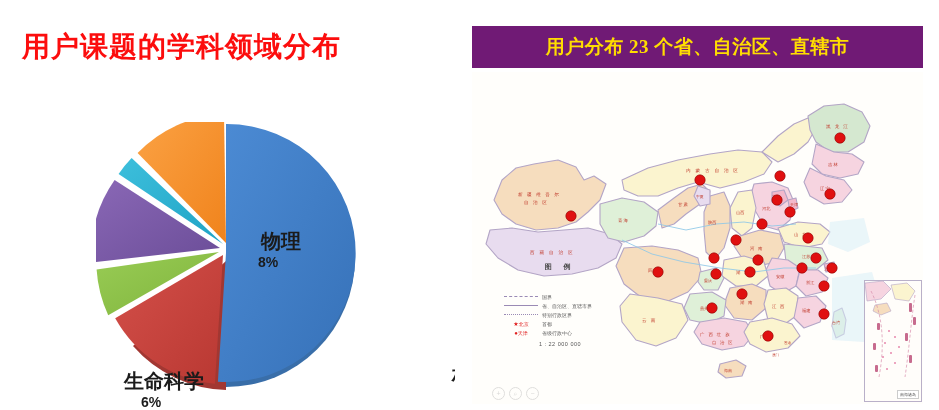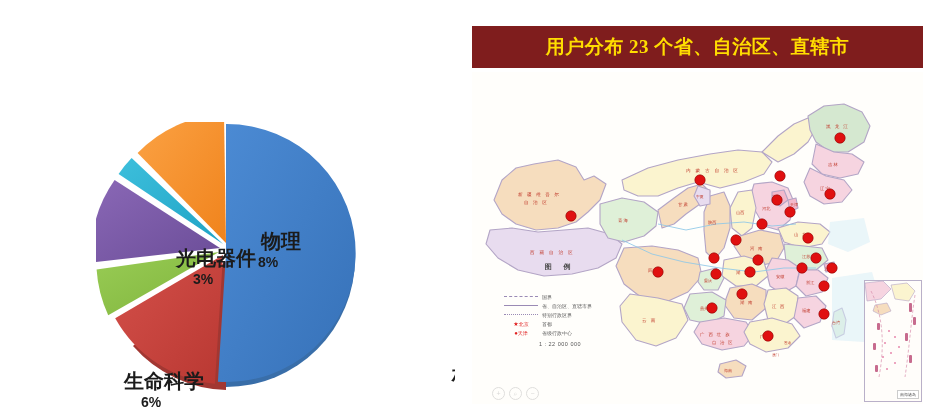--- a/index.html
+++ b/index.html
@@ -27,21 +27,21 @@
   #lab-wl  {left:139px; top:108px;}
   #lab-gd  {left:54px;  top:125px;}
   #lab-hj  {left:4px;   top:170px;}
   #lab-sm  {left:2px;   top:248px;}
   #lab-cl  {left:330px; top:242px;}
 
   
   #map-panel{position:absolute;left:455px;top:0;width:484px;height:410px;
              background:#ffffff;}
   #map-banner{position:absolute;left:17px;top:26px;width:451px;height:42px;
-              background:#7f1d1d;display:flex;align-items:center;
+              background:#701a75;display:flex;align-items:center;
               justify-content:center;}
   #map-banner span{color:#ffdd00;font-size:19px;font-weight:700;
               font-family:"Liberation Serif","DejaVu Serif",serif;
               letter-spacing:.5px;white-space:nowrap;}
 
   #map-body{position:absolute;left:17px;top:72px;width:451px;height:332px;
             background:#fffefb;overflow:hidden;}
   #map-svg{position:absolute;left:0;top:0;}
 
   .mp-text{font-family:"Liberation Sans","DejaVu Sans",sans-serif;
@@ -76,20 +76,21 @@
   #map-tools .tbtn{width:11px;height:11px;border-radius:50%;
              border:1px solid #9a9a9a;color:#8a8a8a;font-size:7px;
              display:flex;align-items:center;justify-content:center;
              font-family:"Liberation Sans","DejaVu Sans",sans-serif;}
 </style>
 </head>
 <body>
 
 <div id="pie-panel">
 
+  <div id="pie-title">用户课题的学科领域分布</div>
 
   <div id="pie-wrap">
     <svg id="pie-svg" width="260" height="268" viewBox="0 0 260 268">
       <defs>
         <linearGradient id="gBlue" x1="0" y1="0" x2="1" y2="1">
           <stop offset="0%" stop-color="#4C8BD4"></stop>
             <stop offset="100%" stop-color="#3671B8"></stop>
         </linearGradient>
         <linearGradient id="gRed" x1="0" y1="0" x2="1" y2="1">
           <stop offset="0%" stop-color="#D4504A"></stop>
@@ -127,24 +128,20 @@
       <path d="M124 126 L-4.4 140.5 A129 129 0 0 1 18.6 58.0 Z" fill="url(#gPurple)"></path>
 
       <path d="M127 122 L22.6 52.0 A129 129 0 0 1 35.6 36.1 Z" fill="url(#gCyan)"></path>
 
       <path d="M130 121 L41.6 31.1 A129 129 0 0 1 128 -8 Z" fill="url(#gOrange)"></path>
     </svg>
 
     <div class="slice-label" id="lab-wl">
       <span class="nm">物理</span>
       <span class="pc">8%</span>
-    </div>
-    <div class="slice-label" id="lab-gd">
-      <span class="nm">光电器件</span>
-      <span class="pc">3%</span>
     </div>
     <div class="slice-label" id="lab-sm">
       <span class="nm">生命科学</span>
       <span class="pc">6%</span>
     </div>
 
     <div class="slice-label" id="lab-cl">
       <span class="nm">材料科学</span>
       <span class="pc">51%</span>
     </div>

